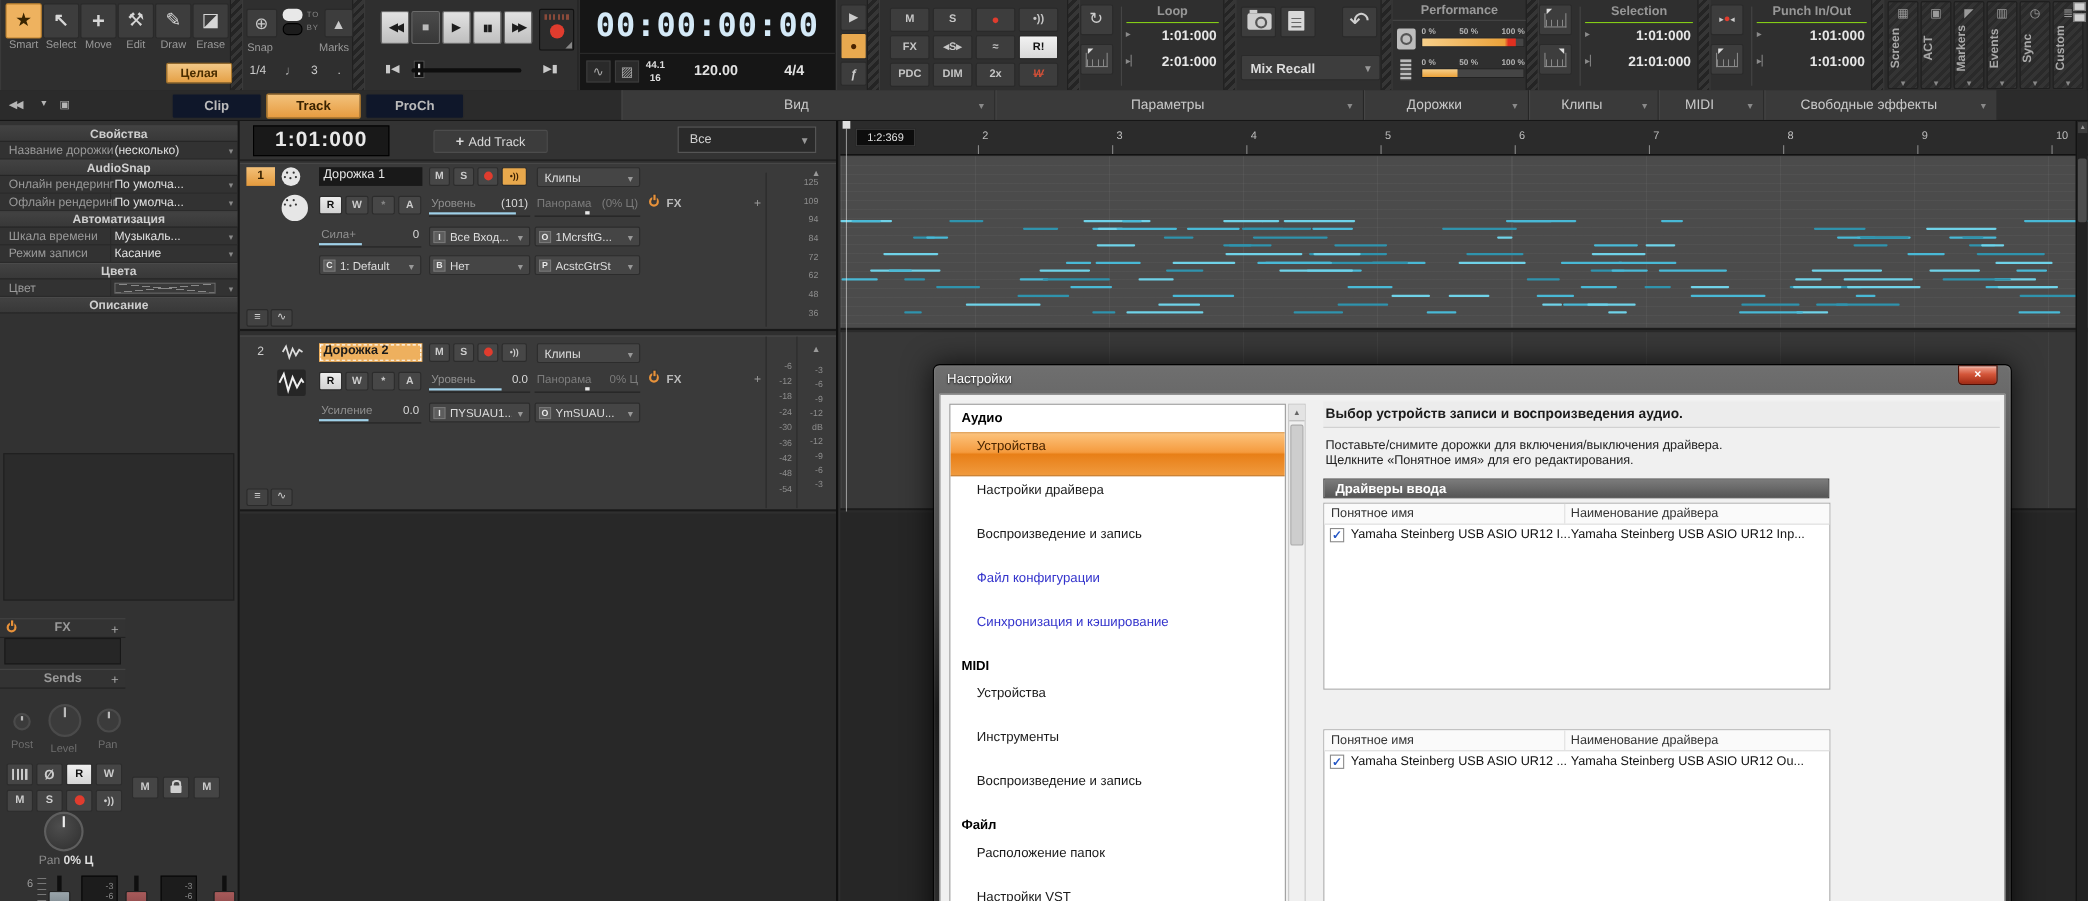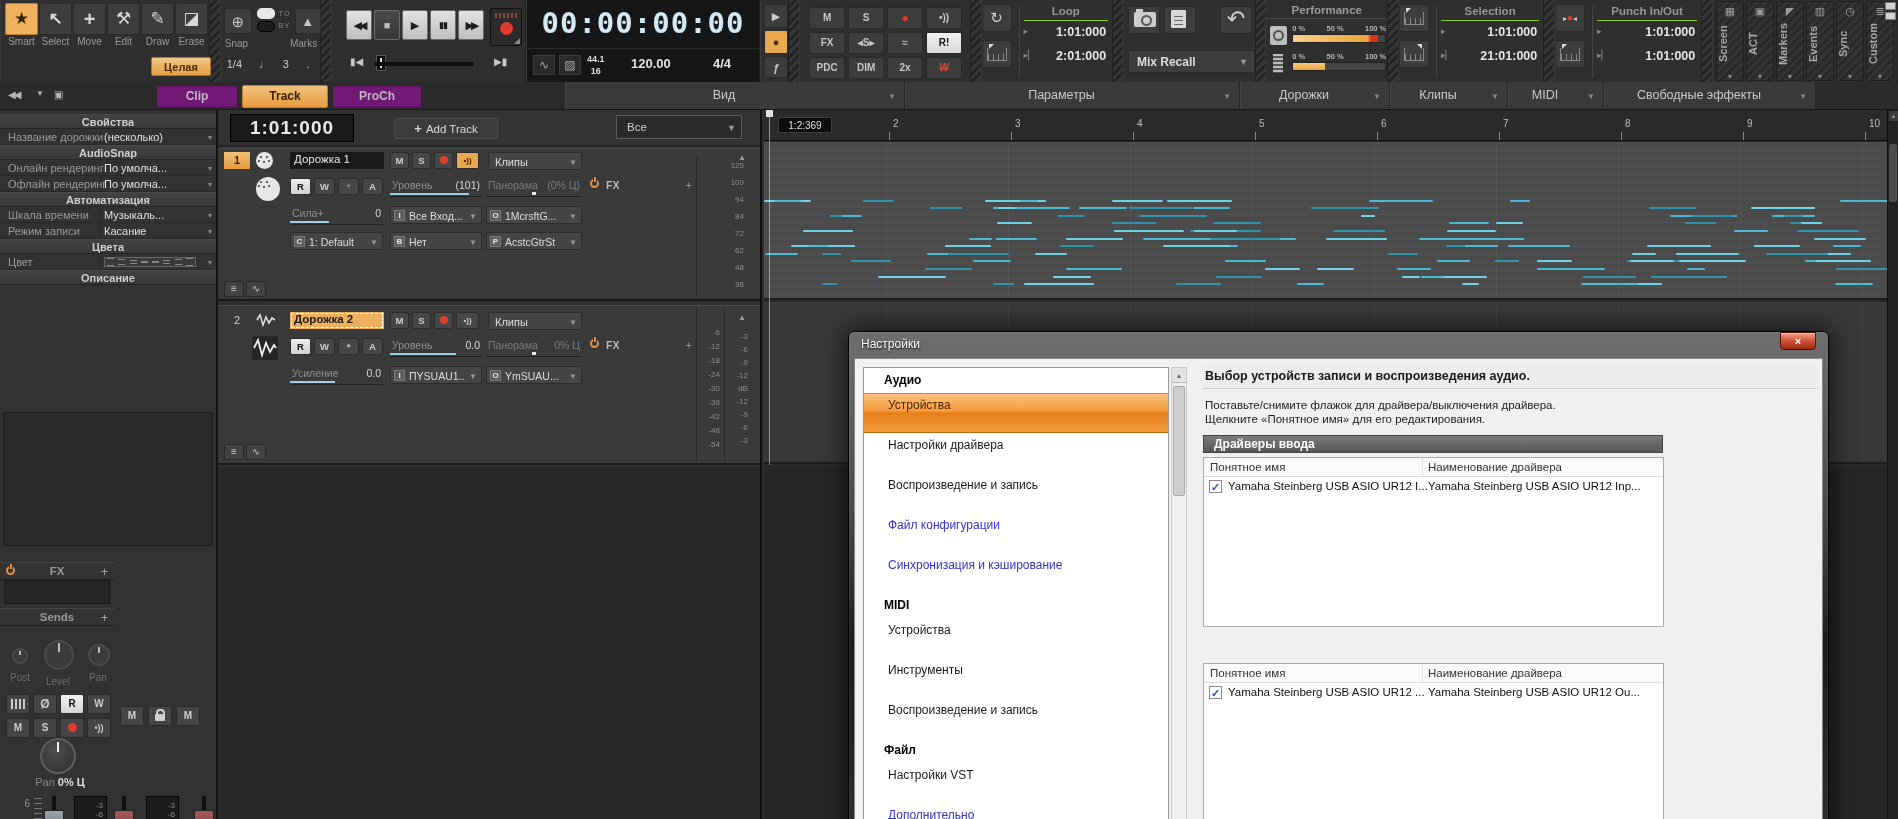--- a/index.html
+++ b/index.html
@@ -91,21 +91,21 @@
   #vtabs{display:flex;padding:0 2px;}
   .vtab{position:relative;width:28px;height:80px;margin:1px;background:repeating-linear-gradient(135deg,#343434 0 3px,#2a2a2a 3px 6px);border:1px solid #1f1f1f;border-radius:2px;cursor:pointer;}
   .vicon{position:absolute;top:3px;left:0;width:100%;text-align:center;font-size:11px;color:#9a9a9a;}
   .vlabel{position:absolute;top:18px;left:0;width:100%;height:48px;writing-mode:vertical-rl;transform:rotate(180deg);font-size:11px;font-weight:bold;color:#a8a8a8;text-align:center;}
   .varrow{position:absolute;bottom:0px;left:0;width:100%;text-align:center;font-size:7px;color:#888;}
   #cornerBtns{position:absolute;right:2px;top:2px;}
   #cornerBtns div{width:11px;height:8px;background:#d2d2d2;border:1px solid #777;margin-bottom:2px;}
   
   #tabrow{position:absolute;left:0;top:82px;width:1898px;height:28px;background:#2b2b2b;border-bottom:1px solid #161616;}
   .trico{position:absolute;top:7px;font-size:10px;color:#b5b5b5;cursor:pointer;}
-  .ptab{position:absolute;top:3px;height:23px;background:#701a75;border:1px solid #2a2a2a;border-radius:2px;color:#bbb;font-size:12px;font-weight:bold;text-align:center;line-height:21px;cursor:pointer;}
+  .ptab{position:absolute;top:3px;height:23px;background:#0f172a;border:1px solid #2a2a2a;border-radius:2px;color:#bbb;font-size:12px;font-weight:bold;text-align:center;line-height:21px;cursor:pointer;}
   .ptab.active{background:linear-gradient(#f2c27c,#e79b3f);color:#3a2300;border-color:#b97f2c;}
   #menus{position:absolute;left:565px;top:0px;height:28px;display:flex;}
   .menu{position:relative;height:27px;background:#3a3a3a;border-right:1px solid #262626;border-left:1px solid #454545;cursor:pointer;}
   .menu .t{position:absolute;left:0;right:22px;top:6px;text-align:center;font-size:12.5px;color:#c9c9c9;}
   .menu .a{position:absolute;right:8px;top:10px;font-size:8px;color:#8a8a8a;}
   
   #inspector{position:absolute;left:0;top:110px;width:218px;height:709px;background:#323232;border-right:2px solid #151515;overflow:hidden;}
   .insHeader{height:15px;background:linear-gradient(#424242,#383838);border-top:1px solid #4a4a4a;border-bottom:1px solid #252525;color:#cfcfcf;font-size:11px;font-weight:bold;text-align:center;line-height:14px;}
   .insRow{position:relative;height:16px;border-bottom:1px solid #2a2a2a;cursor:pointer;}
   .insRow .lab{position:absolute;left:8px;top:2px;font-size:11px;color:#9a9a9a;}
@@ -197,21 +197,21 @@
   .note{position:absolute;height:2px;border-radius:1px;}
   #clipScroll{position:absolute;right:0;top:0;width:11px;height:709px;background:#222;border-left:1px solid #111;}
   #clipScroll .thumb{position:absolute;left:1px;top:34px;width:8px;height:58px;background:#4d4d4d;border-radius:2px;}
   #clipScroll .btn{position:absolute;left:1px;top:1px;width:9px;height:10px;background:#3c3c3c;color:#999;font-size:6px;text-align:center;line-height:10px;}
   
   #dialog{position:absolute;left:848px;top:331px;width:981px;height:520px;z-index:50;border-radius:6px 6px 0 0;background:linear-gradient(#6f6f6f,#474747 36%,#1c1c1c 60%,#2e2e2e);border:1px solid #000;box-shadow:0 0 26px rgba(0,0,0,.75),0 0 2px rgba(255,255,255,.25) inset;}
   #dlgTitle{position:absolute;left:12px;top:5px;font-size:12px;color:#fff;text-shadow:0 1px 2px #000;}
   #dlgClose{position:absolute;right:12px;top:0px;width:36px;height:18px;background:linear-gradient(#f0a593,#d4563a 45%,#a02913);border:1px solid #4e0f05;border-radius:0 0 4px 4px;color:#fff;font-size:11px;font-weight:bold;text-align:center;line-height:16px;cursor:pointer;box-shadow:0 1px 1px rgba(255,255,255,.35) inset;}
   #dlgBody{position:absolute;left:5px;top:26px;right:5px;bottom:0;background:#f0f0f0;border:1px solid #888;overflow:hidden;color:#1a1a1a;}
   #dlgNav{position:absolute;left:8px;top:8px;width:306px;bottom:0;background:#fff;border:1px solid #9a9a9a;overflow:hidden;}
-  .navcat{height:25px;line-height:25px;padding-left:20px;font-size:12px;font-weight:bold;color:#000;}
+  .navcat{height:25px;line-height:25px;padding-left:10px;font-size:12px;font-weight:bold;color:#000;}
   .navitem{height:40px;line-height:25px;padding-left:24px;font-size:12px;color:#1a1a1a;cursor:pointer;white-space:nowrap;}
   .navitem.link{color:#3333cc;}
   .navitem.sel{background:linear-gradient(#fcc27b,#f59b3e 45%,#e87f17 50%,#f09a3e);border-top:1px solid #d9821f;border-bottom:1px solid #c06a10;color:#4a2500;line-height:23px;}
   #navScroll{position:absolute;left:316px;top:8px;width:16px;bottom:0;background:#f0f0f0;border:1px solid #c8c8c8;}
   #navScroll .up{position:absolute;left:0;top:0;width:14px;height:15px;background:#e3e3e3;border-bottom:1px solid #bbb;color:#666;font-size:7px;text-align:center;line-height:15px;}
   #navScroll .thumb{position:absolute;left:1px;top:18px;width:12px;height:110px;background:#cdcdcd;border:1px solid #aaa;border-radius:2px;}
   #dlgContent{position:absolute;left:348px;top:0px;right:4px;bottom:0;}
   #cHeading{position:absolute;left:0px;top:6px;right:0px;height:24px;font-size:12.5px;font-weight:bold;padding:4px 0 0 2px;border-bottom:1px solid #cfcfcf;background:#ececec;}
   .cline{position:absolute;left:2px;font-size:11.5px;color:#222;}
   .secbar{position:absolute;left:0px;width:460px;height:18px;background:linear-gradient(#7b7b7b,#565656);color:#fff;font-size:12px;font-weight:bold;padding:1px 0 0 10px;border:1px solid #444;}
@@ -924,32 +924,33 @@
           <div class="navitem sel">Устройства</div>
           <div class="navitem">Настройки драйвера</div>
           <div class="navitem">Воспроизведение и запись</div>
           <div class="navitem link">Файл конфигурации</div>
           <div class="navitem link">Синхронизация и кэширование</div>
           <div class="navcat">MIDI</div>
           <div class="navitem">Устройства</div>
           <div class="navitem">Инструменты</div>
           <div class="navitem">Воспроизведение и запись</div>
           <div class="navcat">Файл</div>
+          <div class="navitem">Расположение папок</div>
           <div class="navitem">Настройки VST</div>
           <div class="navitem link">Дополнительно</div>
           <div class="navitem link">Файл инициализации</div>
           <div class="navcat">Проект</div>
         </div>
       <div id="navScroll">
           <div class="up">▲</div>
           <div class="thumb"></div>
         </div>
       <div id="dlgContent">
         <div id="cHeading">Выбор устройств записи и воспроизведения аудио.</div>
-        <div class="cline" style="top:40px">Поставьте/снимите флажок для драйвера/выключения драйвера.</div>
+        <div class="cline" style="top:40px">Поставьте/снимите дорожки для включения/выключения драйвера.</div>
         <div class="cline" style="top:54px">Щелкните «Понятное имя» для его редактирования.</div>
         <div class="secbar" style="top:76px">Драйверы ввода</div>
         <div class="dtable" style="top:98px;height:170px">
           <div class="dthead">
             <span class="c1">Понятное имя</span>
             <span class="cd"></span>
             <span class="c2">Наименование драйвера</span>
           </div>
           <div id="inTableBody">
               <div class="trow">

